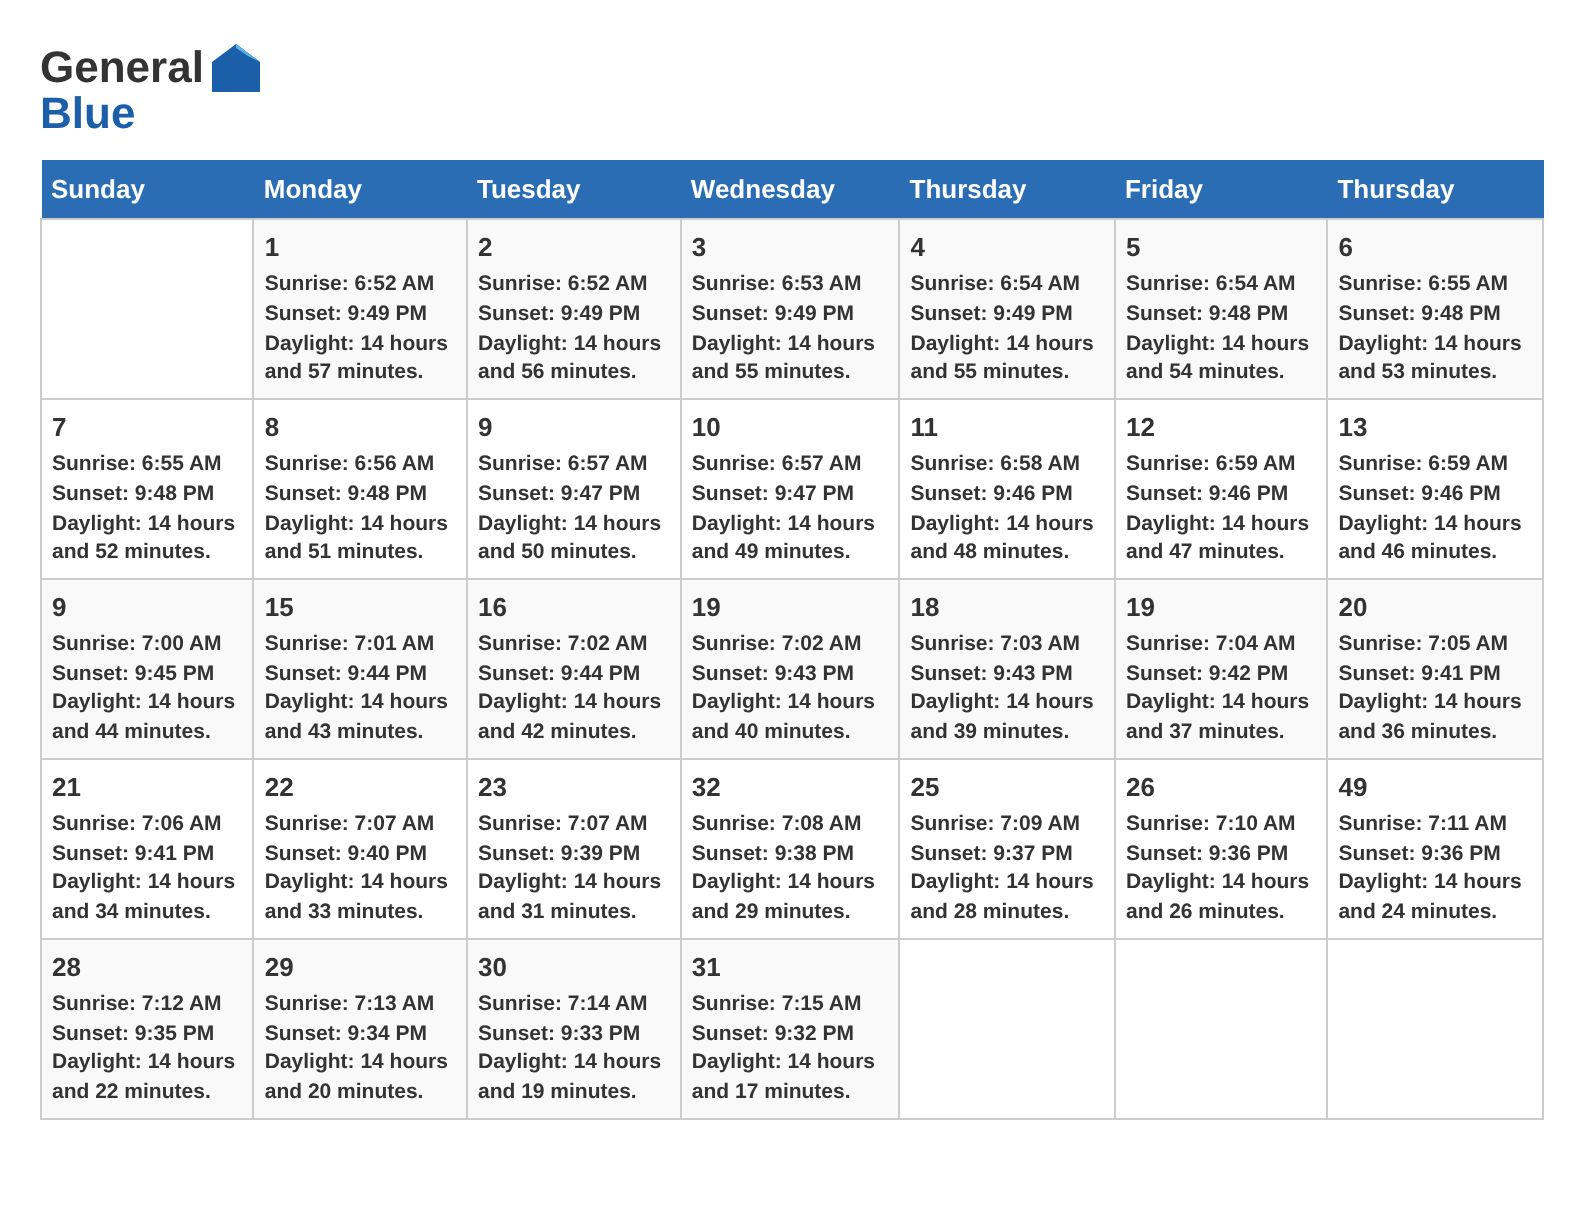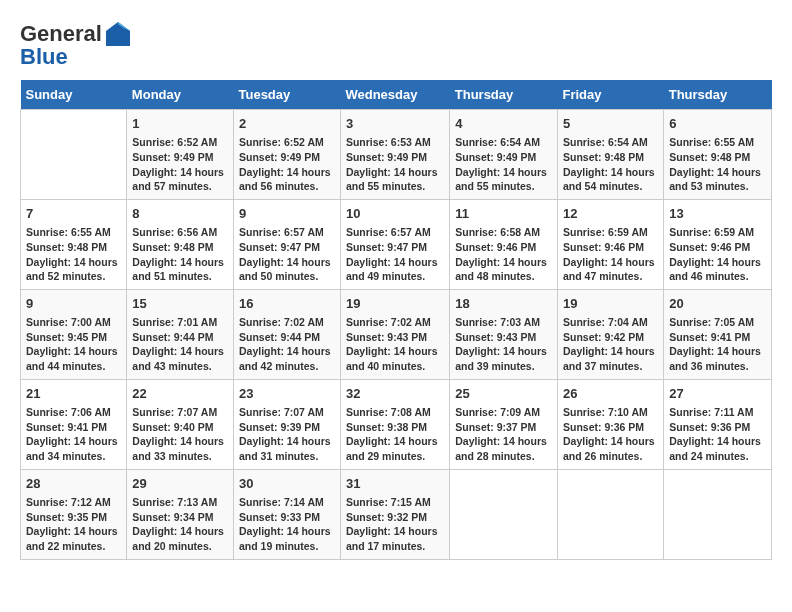--- a/index.html
+++ b/index.html
@@ -218,21 +218,21 @@
         </td>
         <td>
           <span class="day-number">25</span>
           <div class="cell-content">Sunrise: 7:09 AM<br>Sunset: 9:37 PM<br>Daylight: 14 hours and 28 minutes.</div>
         </td>
         <td>
           <span class="day-number">26</span>
           <div class="cell-content">Sunrise: 7:10 AM<br>Sunset: 9:36 PM<br>Daylight: 14 hours and 26 minutes.</div>
         </td>
         <td>
-          <span class="day-number">27</span>
+          <span class="day-number">49</span>
           <div class="cell-content">Sunrise: 7:11 AM<br>Sunset: 9:36 PM<br>Daylight: 14 hours and 24 minutes.</div>
         </td>
       </tr>
       <tr>
         <td>
           <span class="day-number">28</span>
           <div class="cell-content">Sunrise: 7:12 AM<br>Sunset: 9:35 PM<br>Daylight: 14 hours and 22 minutes.</div>
         </td>
         <td>
           <span class="day-number">29</span>

